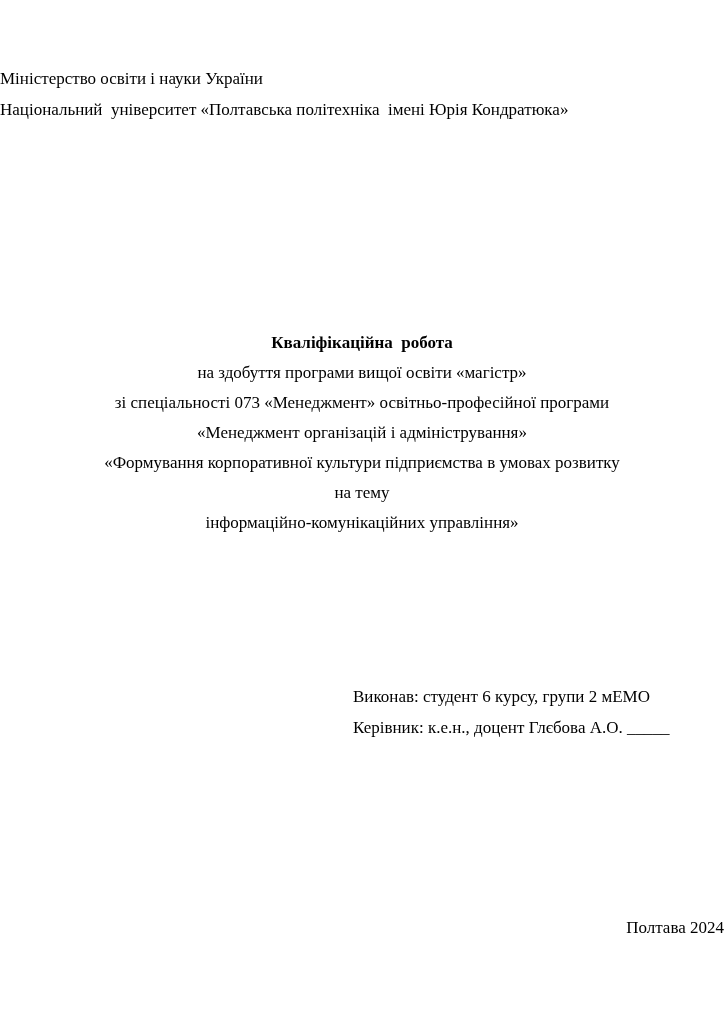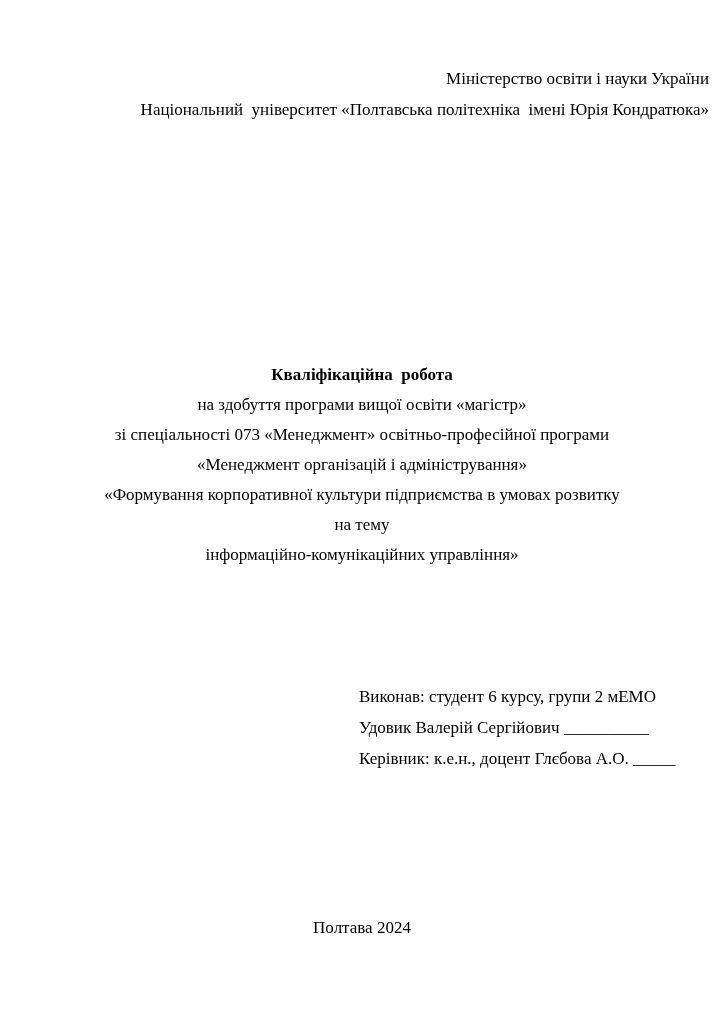--- a/index.html
+++ b/index.html
@@ -21,50 +21,48 @@
     overflow: hidden;
   }
   .doc-line {
     white-space: pre-wrap;       
     font-size: 17px;
   }
   .header-block {
     position: absolute;
     top: 63px;
     left: 0;
-    right: 15px;
-    text-align: right;
+    right: 8px;
+    text-align: left;
     line-height: 31px;
   }
   .title-block {
     position: absolute;
     top: 328px;
     left: 0;
     right: 0;
     text-align: center;
     line-height: 30px;
   }
   .work-type {
     font-weight: bold;
-    margin-top: 32px;
   }
   .signature-block {
     position: absolute;
     top: 681px;
     left: 353px;
     text-align: left;
     line-height: 31px;
-    margin-left: 6px;
   }
   .footer-block {
     position: absolute;
     top: 917px;
     left: 0;
     right: 0;
-    text-align: center;
+    text-align: right;
     line-height: 22px;
   }
 </style>
 </head>
 <body>
 
 <div class="page">
 
   <div class="header-block">
     <div class="doc-line">Міністерство освіти і науки України</div>
@@ -76,21 +74,20 @@
     <div class="doc-line">на здобуття програми вищої освіти «магістр»</div>
     <div class="doc-line">зі спеціальності 073 «Менеджмент» освітньо-професійної програми</div>
     <div class="doc-line">«Менеджмент організацій і адміністрування»</div>
     <div class="doc-line">«Формування корпоративної культури підприємства в умовах розвитку</div>
     <div class="doc-line">на тему</div>
     <div class="doc-line">інформаційно-комунікаційних управління»</div>
   </div>
 
   <div class="signature-block">
     <div class="doc-line">Виконав: студент 6 курсу, групи 2 мЕМО</div>
-    <div class="doc-line">Удовик Валерій Сергійович __________</div>
     <div class="doc-line">Керівник: к.е.н., доцент Глєбова А.О. _____</div>
   </div>
 
   <div class="footer-block">
     <div class="doc-line">Полтава 2024</div>
   </div>
 
 </div>
 
 </body></html>

